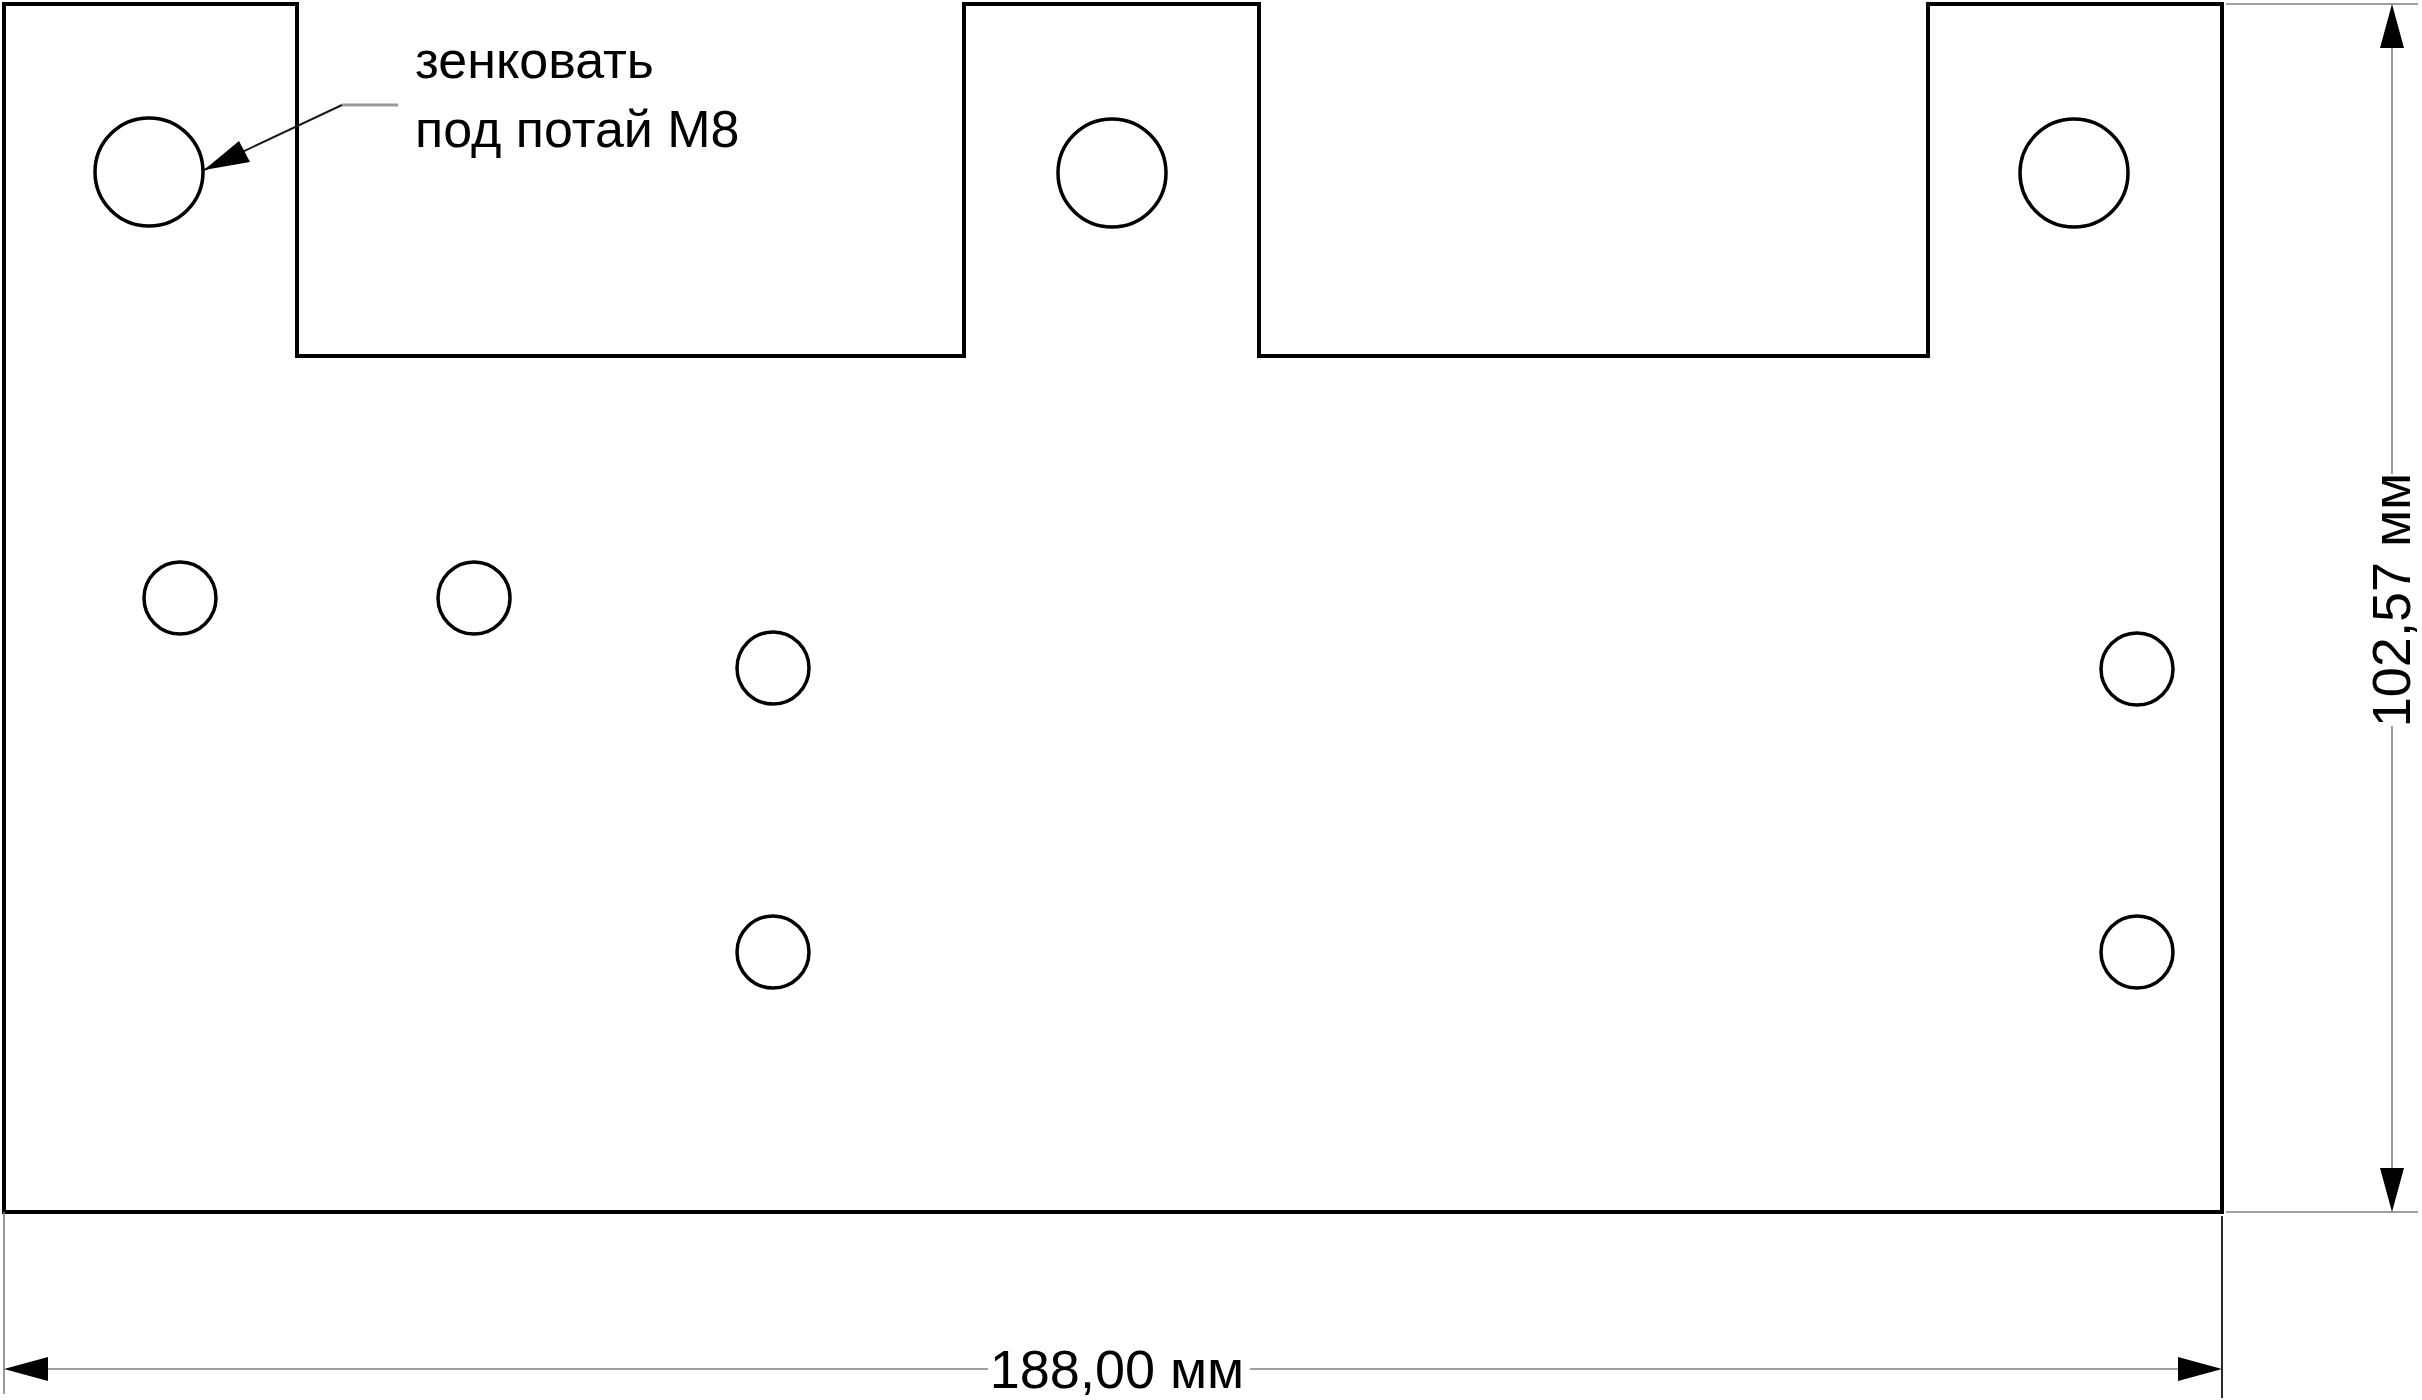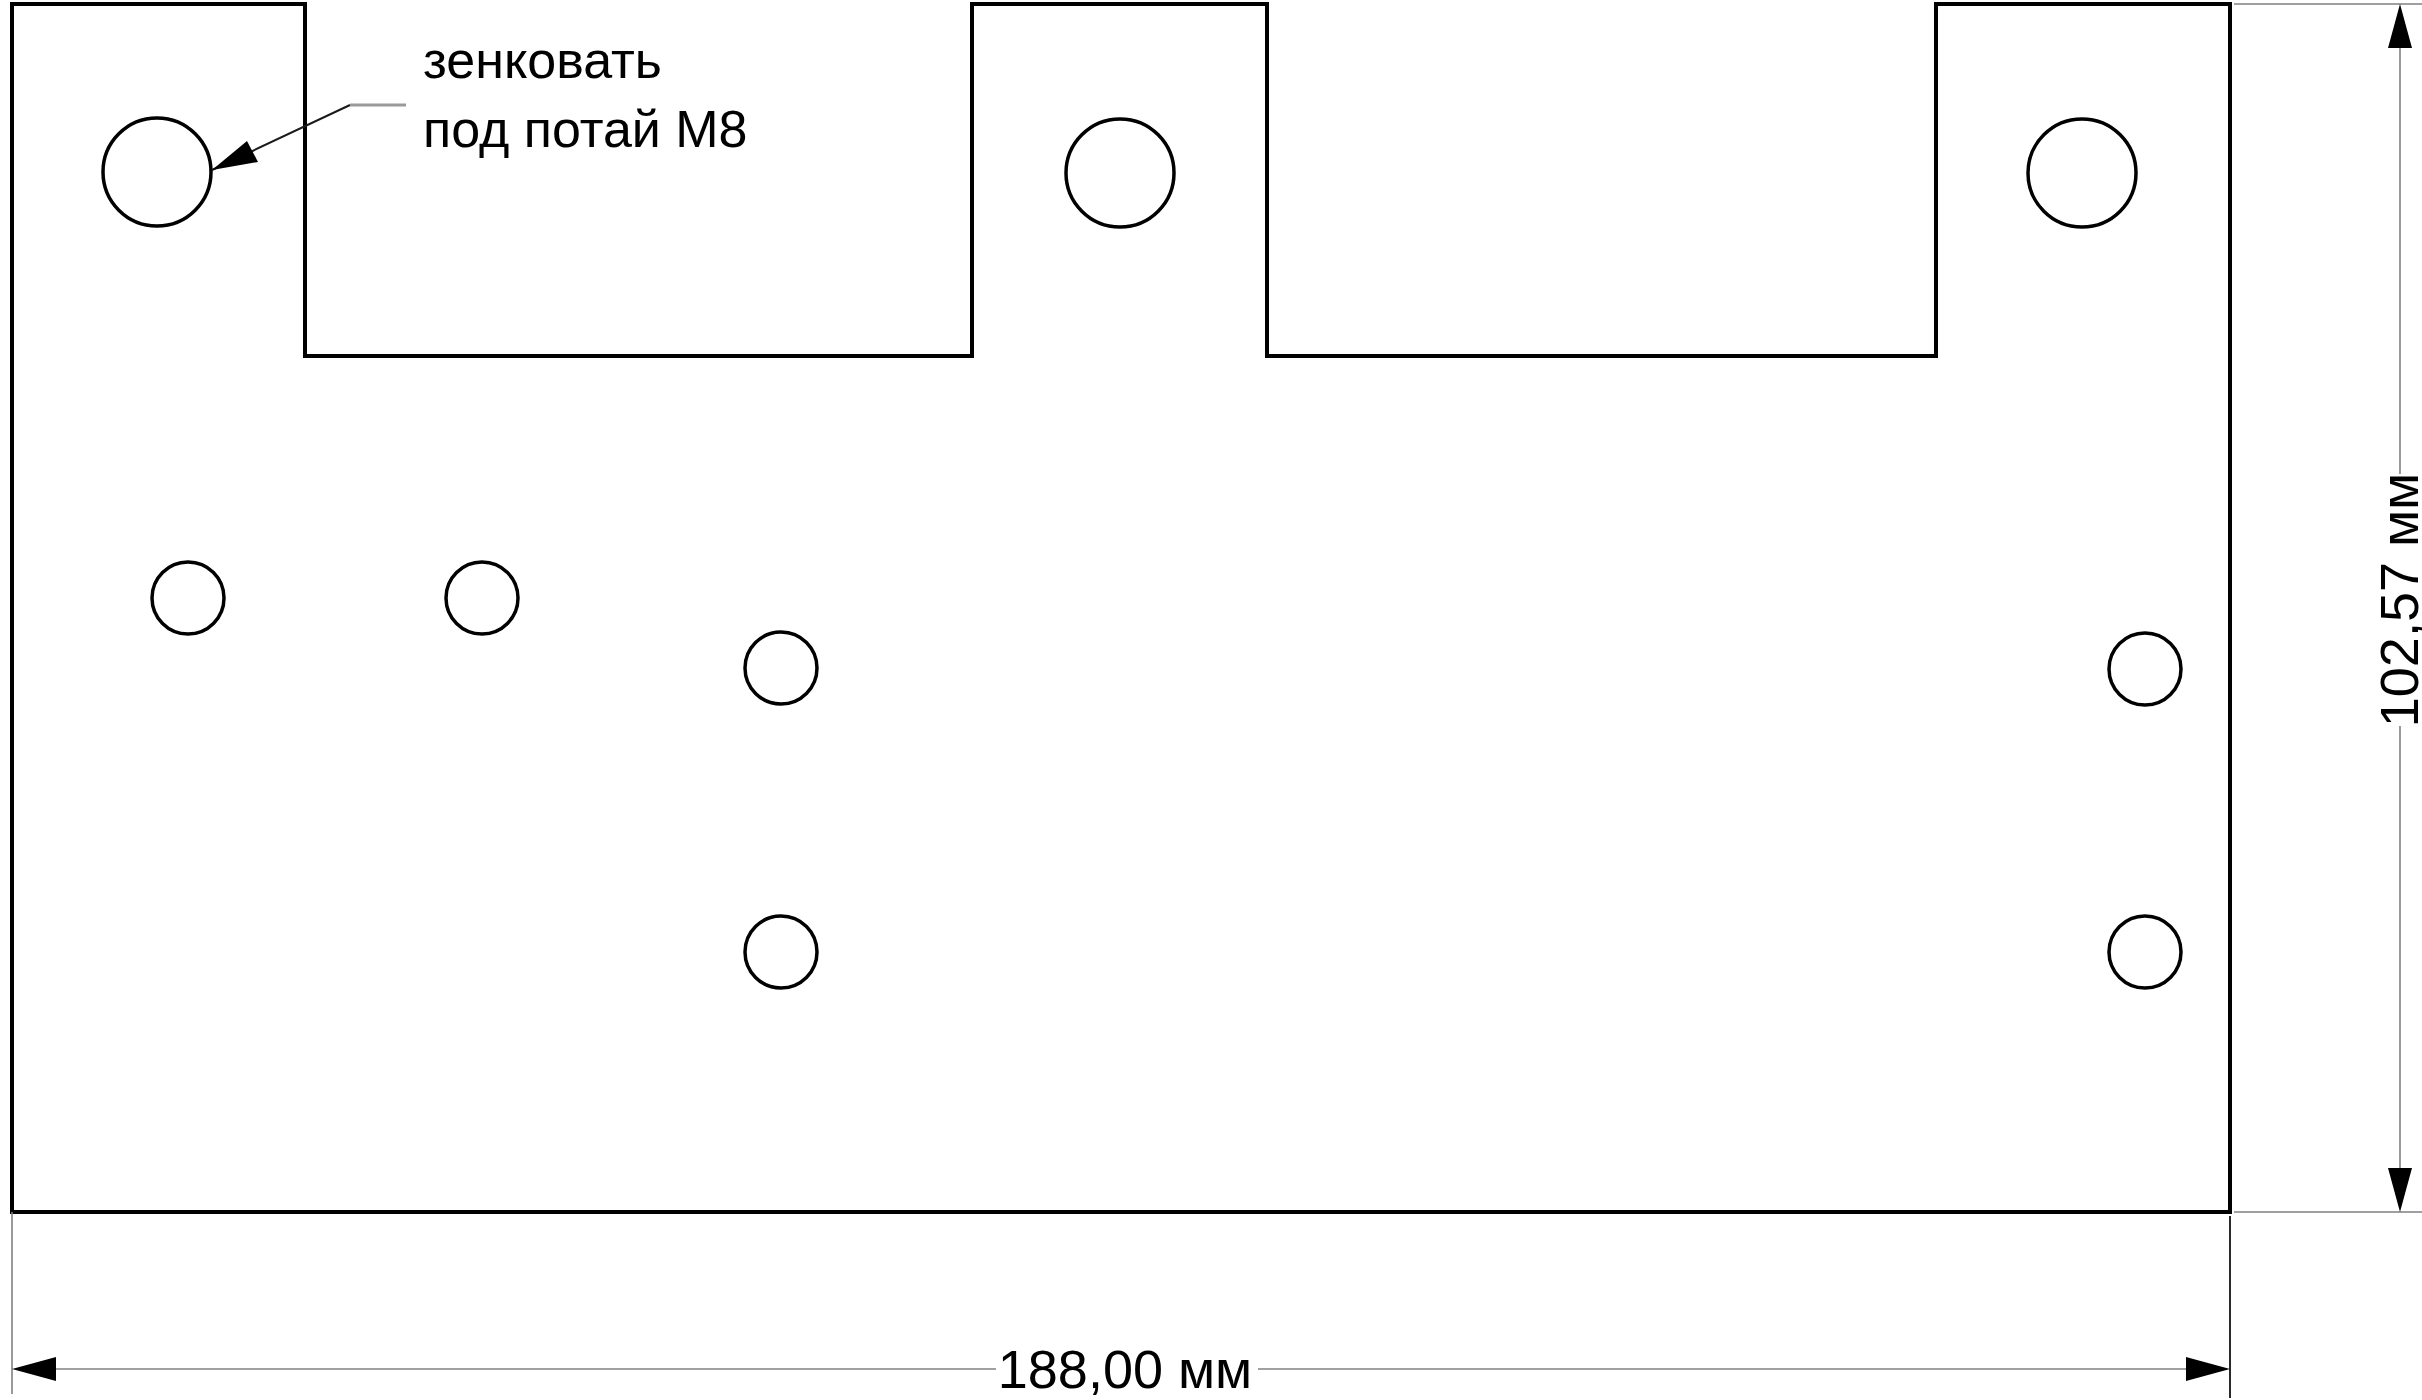--- a/index.html
+++ b/index.html
@@ -8,21 +8,20 @@
     background: #ffffff;
     width: 2422px;
     height: 1400px;
     overflow: hidden;
   }
   .canvas-wrap {
     position: relative;
     width: 2114px;
     height: 1400px;
     background: #ffffff;
-    padding-left: 8px;
   }
   svg {
     display: block;
   }
   text {
     font-family: "Liberation Sans", "DejaVu Sans", sans-serif;
     fill: #000000;
   }
   .ann-text {
     font-size: 52px;

